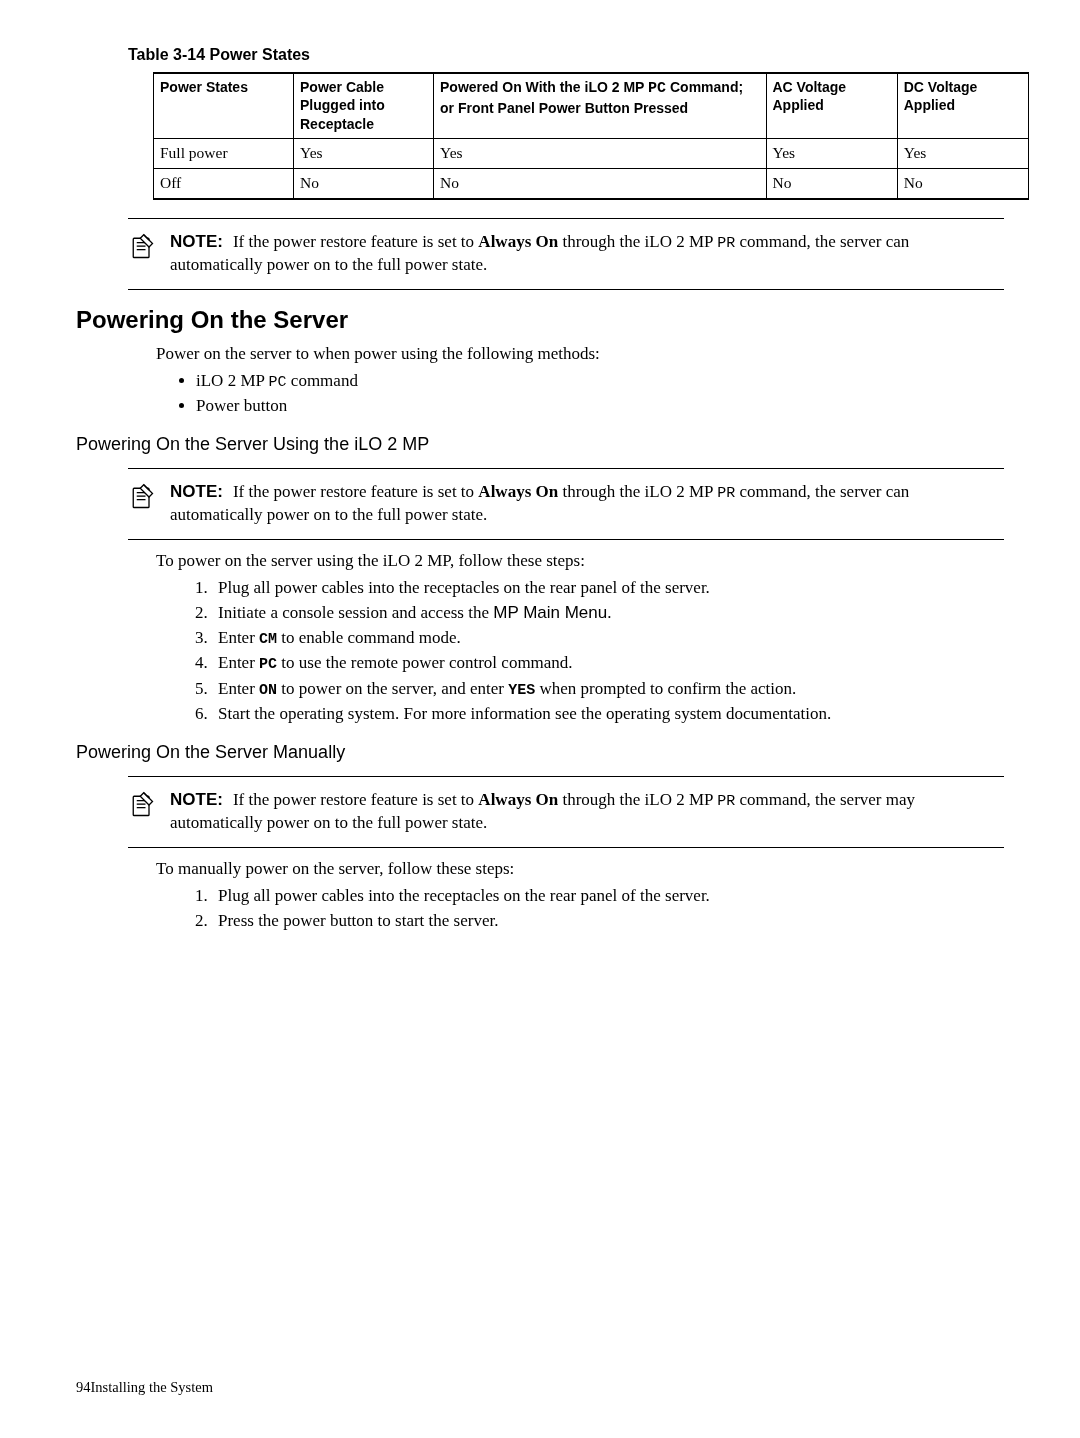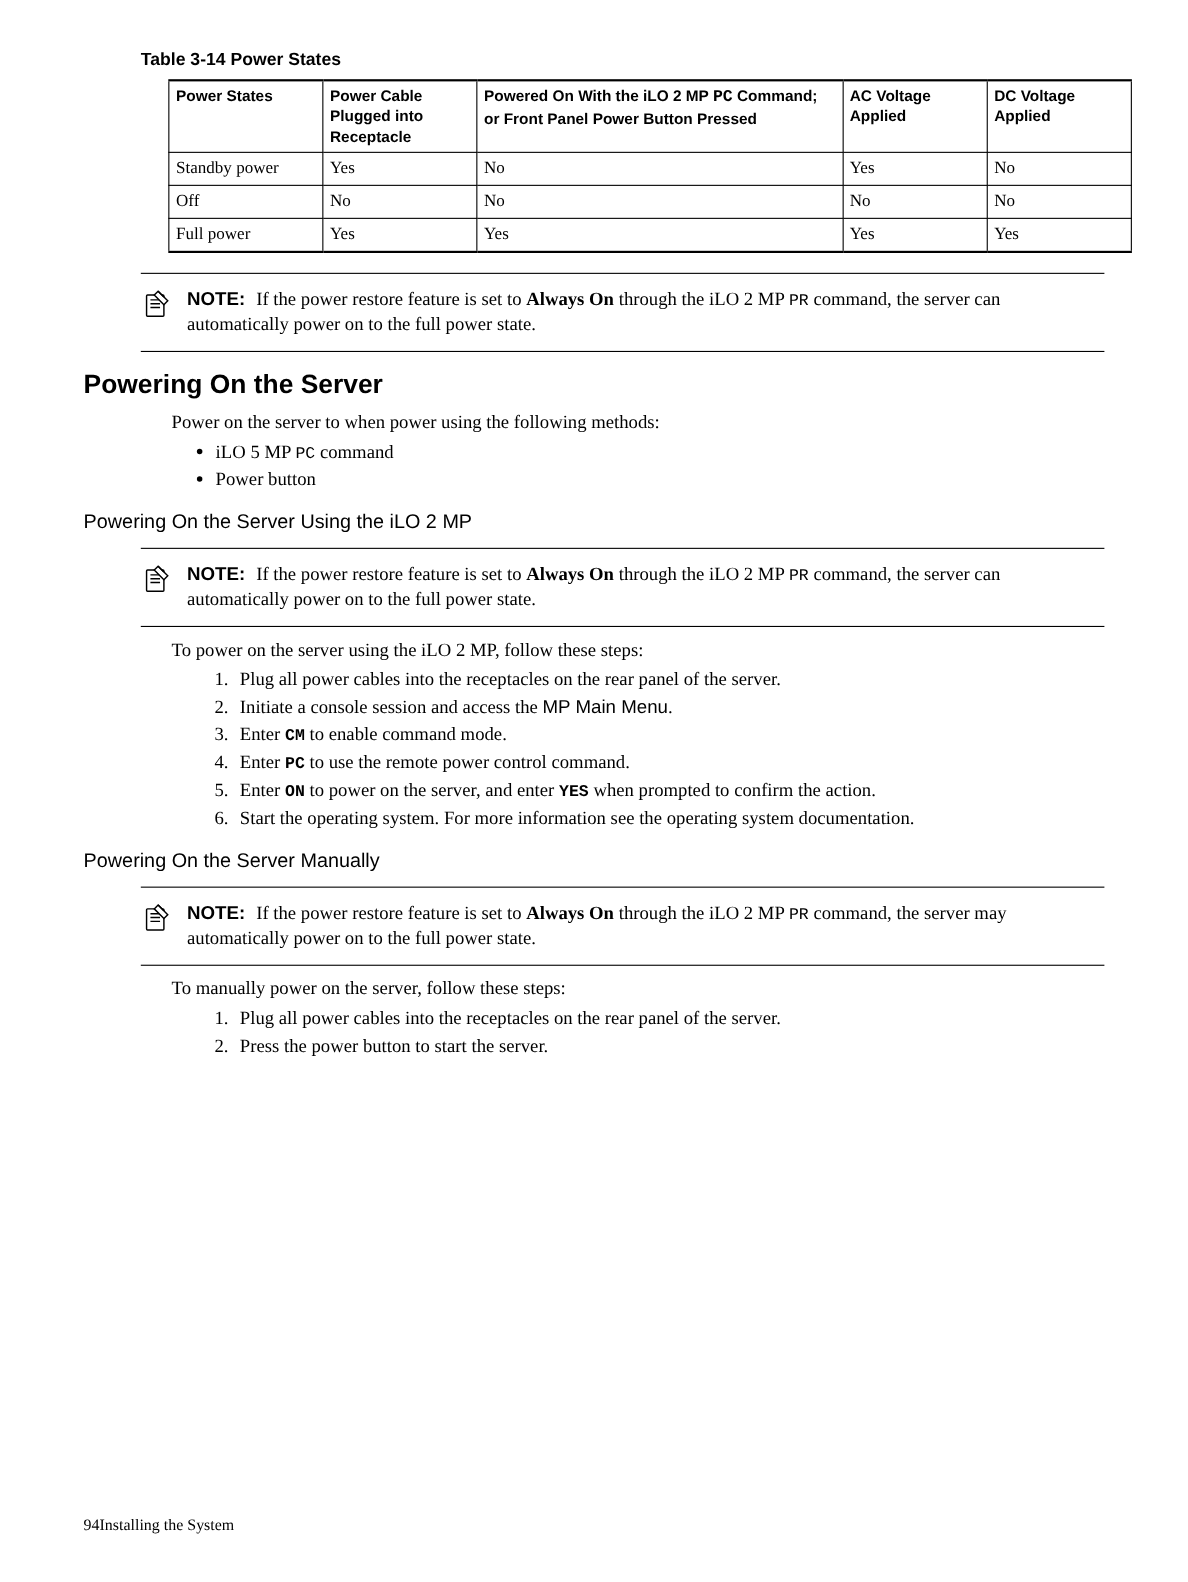--- a/index.html
+++ b/index.html
@@ -149,39 +149,32 @@
     <tr>
       <th>Power States</th>
       <th>Power Cable Plugged into Receptacle</th>
       <th>Powered On With the iLO 2 MP <span class="mono">PC</span> Command; or Front Panel Power Button Pressed</th>
       <th>AC Voltage Applied</th>
       <th>DC Voltage Applied</th>
     </tr>
   </thead>
   <tbody>
     <tr>
-      <td>Standby power</td>
-      <td>Yes</td>
-      <td>No</td>
-      <td>Yes</td>
-      <td>No</td>
+      <td>Full power</td>
+      <td>Yes</td>
+      <td>Yes</td>
+      <td>Yes</td>
+      <td>Yes</td>
     </tr>
     <tr>
       <td>Off</td>
       <td>No</td>
       <td>No</td>
       <td>No</td>
       <td>No</td>
-    </tr>
-    <tr>
-      <td>Full power</td>
-      <td>Yes</td>
-      <td>Yes</td>
-      <td>Yes</td>
-      <td>Yes</td>
     </tr>
   </tbody>
 </table>
 
 <div class="note-top-rule" style="margin-top:18px"></div>
 <div class="note-block note-block-inline">
   <div class="note-icon">
     <svg viewBox="0 0 32 32">
         <g stroke="#000" stroke-width="1.5" fill="none">
           <rect x="6" y="6" width="18" height="22" rx="1"></rect>
@@ -195,21 +188,21 @@
   </div>
   <div class="note-body">
     <span class="note-label">NOTE:</span><span>If the power restore feature is set to </span><b>Always On</b><span> through the iLO 2 MP </span><span class="mono">PR</span><span> command, the server can automatically power on to the full power state.</span>
   </div>
 </div>
 <div class="note-top-rule" style="margin-top:6px"></div>
 
 <h2 class="section-h2">Powering On the Server</h2>
 <p class="body-indent" style="margin:4px 0 2px 80px">Power on the server to when power using the following methods:</p>
 <ul class="bullets">
-  <li><span>iLO 5 MP </span><span class="mono">PC</span><span> command</span></li>
+  <li><span>iLO 2 MP </span><span class="mono">PC</span><span> command</span></li>
   <li>Power button</li>
 </ul>
 
 <h3 class="section-h3">Powering On the Server Using the iLO 2 MP</h3>
 
 <div class="note-top-rule" style="margin-top:12px"></div>
 <div class="note-block note-block-inline">
   <div class="note-icon">
     <svg viewBox="0 0 32 32">
         <g stroke="#000" stroke-width="1.5" fill="none">

